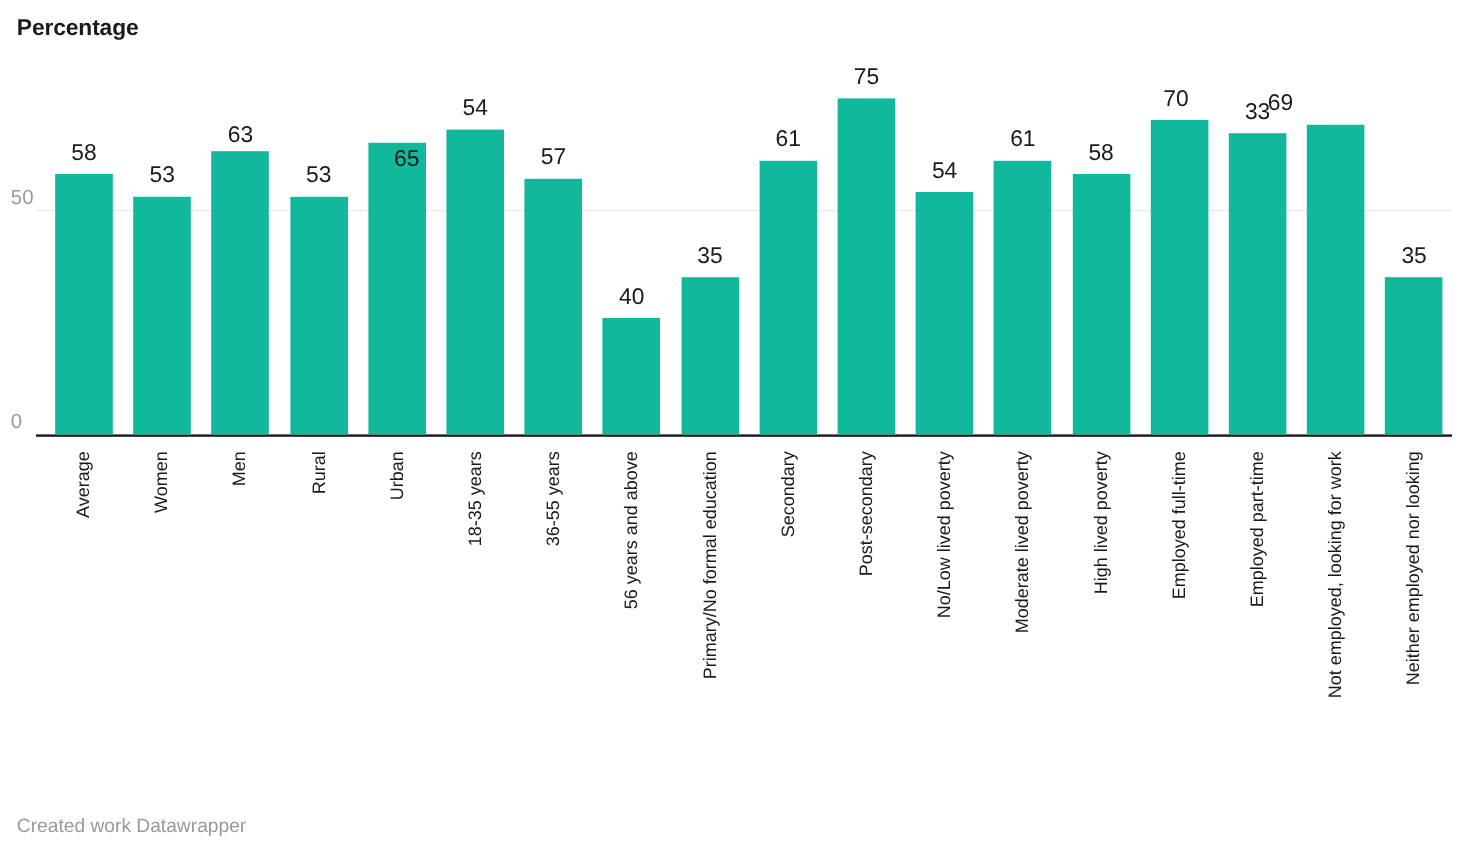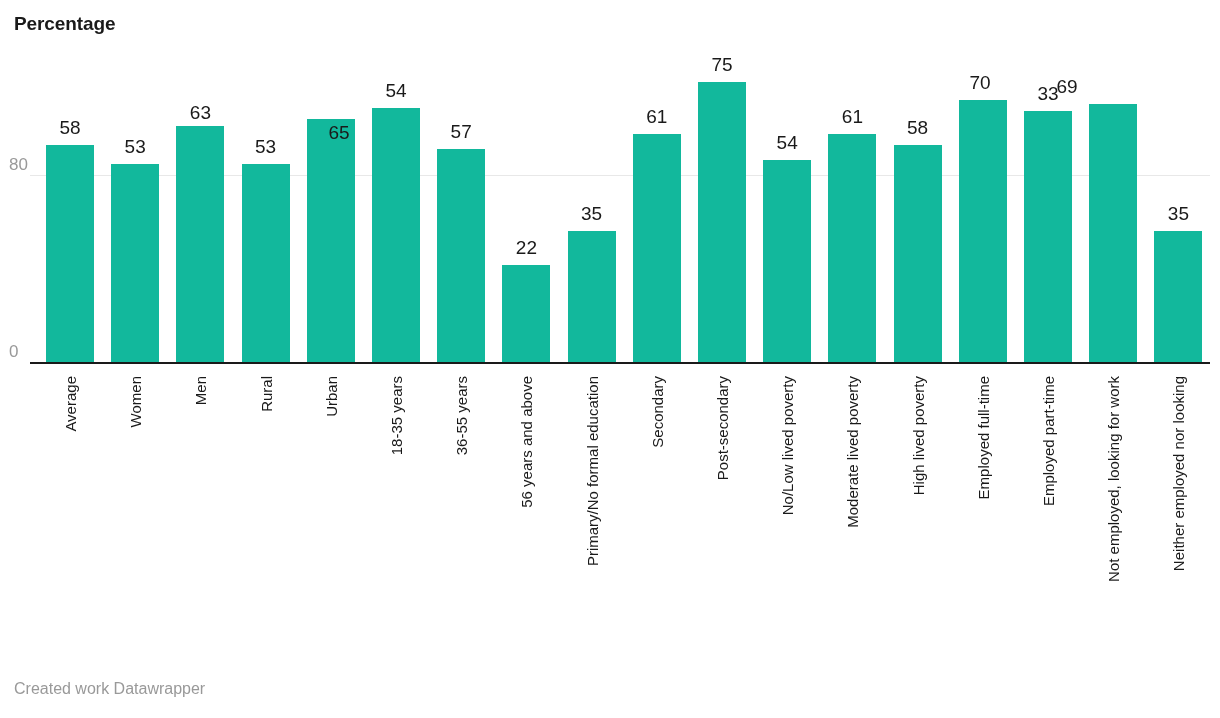--- a/index.html
+++ b/index.html
@@ -90,39 +90,39 @@
 
 <div id="chart-root">
 
   <div class="chart-title">Percentage</div>
 
   <div class="plot">
     <div id="ticks-layer">
         <div class="axis-baseline" style="top: 322px;"></div>
         <div class="ytick" style="top: 303px;">0</div>
         <div class="gridline" style="top: 135px;"></div>
-        <div class="ytick" style="top: 116px;">80</div>
+        <div class="ytick" style="top: 116px;">50</div>
       </div>
     <div id="bars-layer">
         <div class="bar" title="Average: 58" style="left: 46px; top: 105.08px; height: 216.92px; background: rgb(18, 184, 156);"></div>
         <div class="bar-value" style="left: 42px; top: 78.08px;">58</div>
         <div class="bar" title="Women: 53" style="left: 111.2px; top: 123.78px; height: 198.22px; background: rgb(18, 184, 156);"></div>
         <div class="bar-value" style="left: 107.2px; top: 96.78px;">53</div>
         <div class="bar" title="Men: 63" style="left: 176.4px; top: 86.38px; height: 235.62px; background: rgb(18, 184, 156);"></div>
         <div class="bar-value" style="left: 172.4px; top: 63px;">63</div>
         <div class="bar" title="Rural: 53" style="left: 241.6px; top: 123.78px; height: 198.22px; background: rgb(18, 184, 156);"></div>
         <div class="bar-value" style="left: 237.6px; top: 96.78px;">53</div>
         <div class="bar" title="Urban: 65" style="left: 306.8px; top: 78.9px; height: 243.1px; background: rgb(18, 184, 156);"></div>
         <div class="bar-value" style="left: 311px; top: 51.9px; margin-top: 31px;">65</div>
         <div class="bar" title="18-35 years: 68" style="left: 372px; top: 67.68px; height: 254.32px; background: rgb(18, 184, 156);"></div>
         <div class="bar-value" style="left: 368px; top: 40.68px;">54</div>
         <div class="bar" title="36-55 years: 57" style="left: 437.2px; top: 108.82px; height: 213.18px; background: rgb(18, 184, 156);"></div>
         <div class="bar-value" style="left: 433.2px; top: 81.82px;">57</div>
         <div class="bar" title="56 years and above: 26" style="left: 502.4px; top: 224.76px; height: 97.24px; background: rgb(18, 184, 156);"></div>
-        <div class="bar-value" style="left: 498.4px; top: 197.76px;">22</div>
+        <div class="bar-value" style="left: 498.4px; top: 197.76px;">40</div>
         <div class="bar" title="Primary/No formal education: 35" style="left: 567.6px; top: 191.1px; height: 130.9px; background: rgb(18, 184, 156);"></div>
         <div class="bar-value" style="left: 563.6px; top: 164.1px;">35</div>
         <div class="bar" title="Secondary: 61" style="left: 632.8px; top: 93.86px; height: 228.14px; background: rgb(18, 184, 156);"></div>
         <div class="bar-value" style="left: 628.8px; top: 66.86px;">61</div>
         <div class="bar" title="Post-secondary: 75" style="left: 698px; top: 41.5px; height: 280.5px; background: rgb(18, 184, 156);"></div>
         <div class="bar-value" style="left: 694px; top: 14.5px;">75</div>
         <div class="bar" title="No/Low lived poverty: 54" style="left: 763.2px; top: 120.04px; height: 201.96px; background: rgb(18, 184, 156);"></div>
         <div class="bar-value" style="left: 759.2px; top: 93.04px;">54</div>
         <div class="bar" title="Moderate lived poverty: 61" style="left: 828.4px; top: 93.86px; height: 228.14px; background: rgb(18, 184, 156);"></div>
         <div class="bar-value" style="left: 824.4px; top: 66.86px;">61</div>

